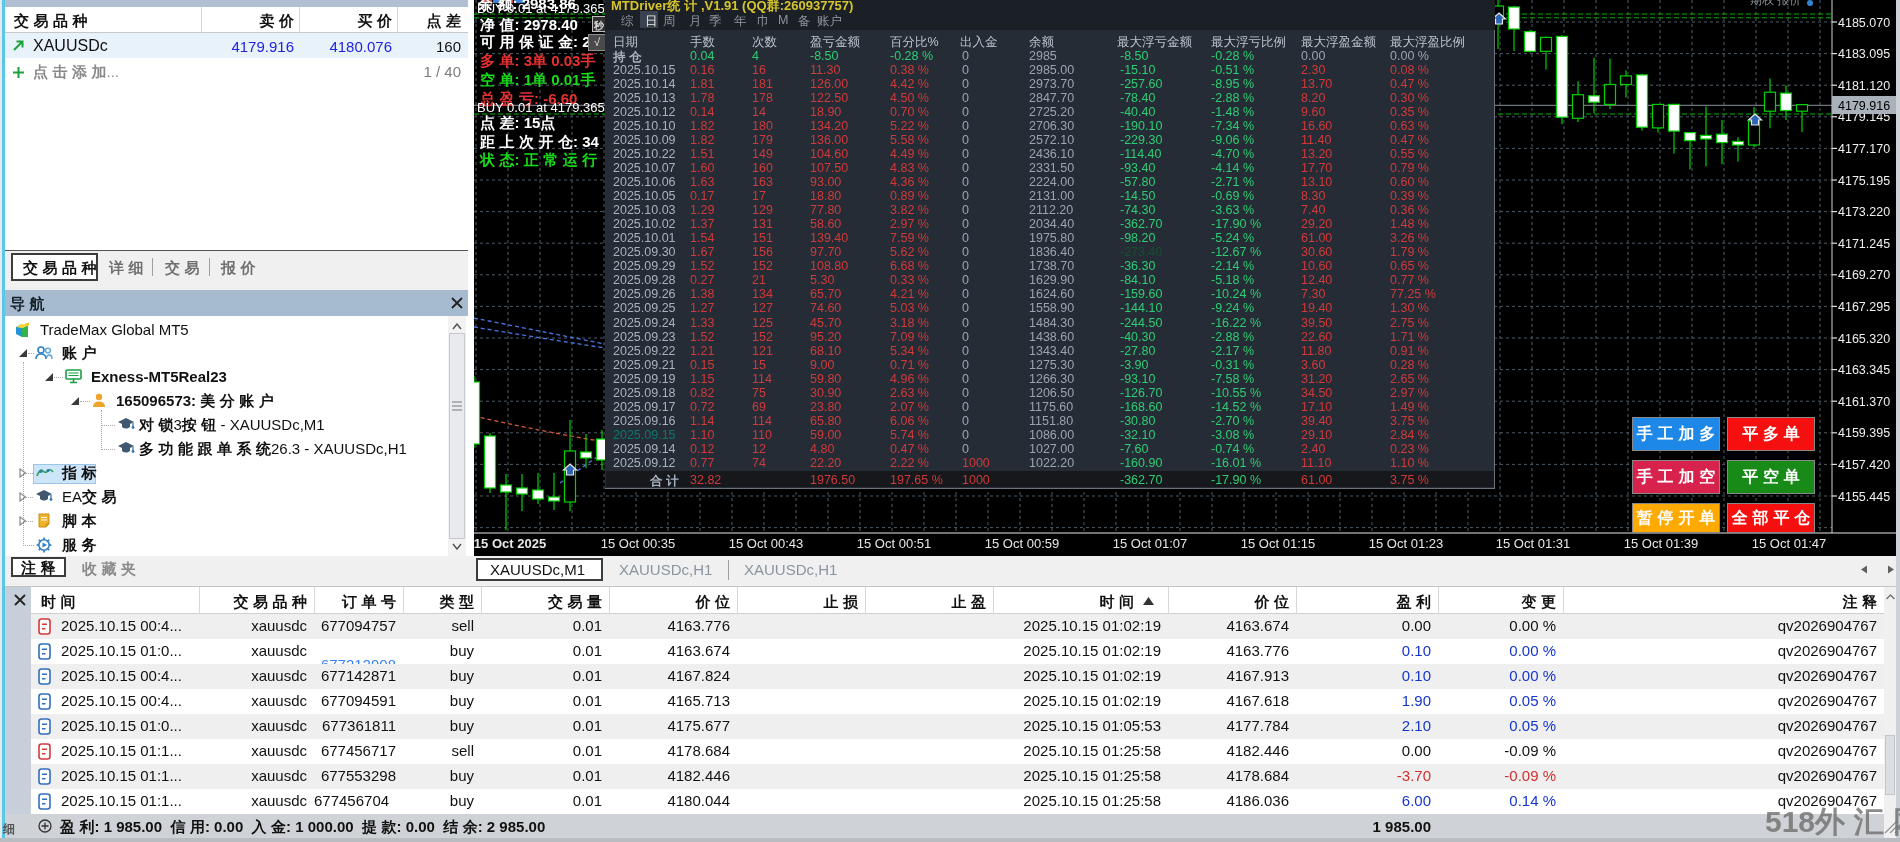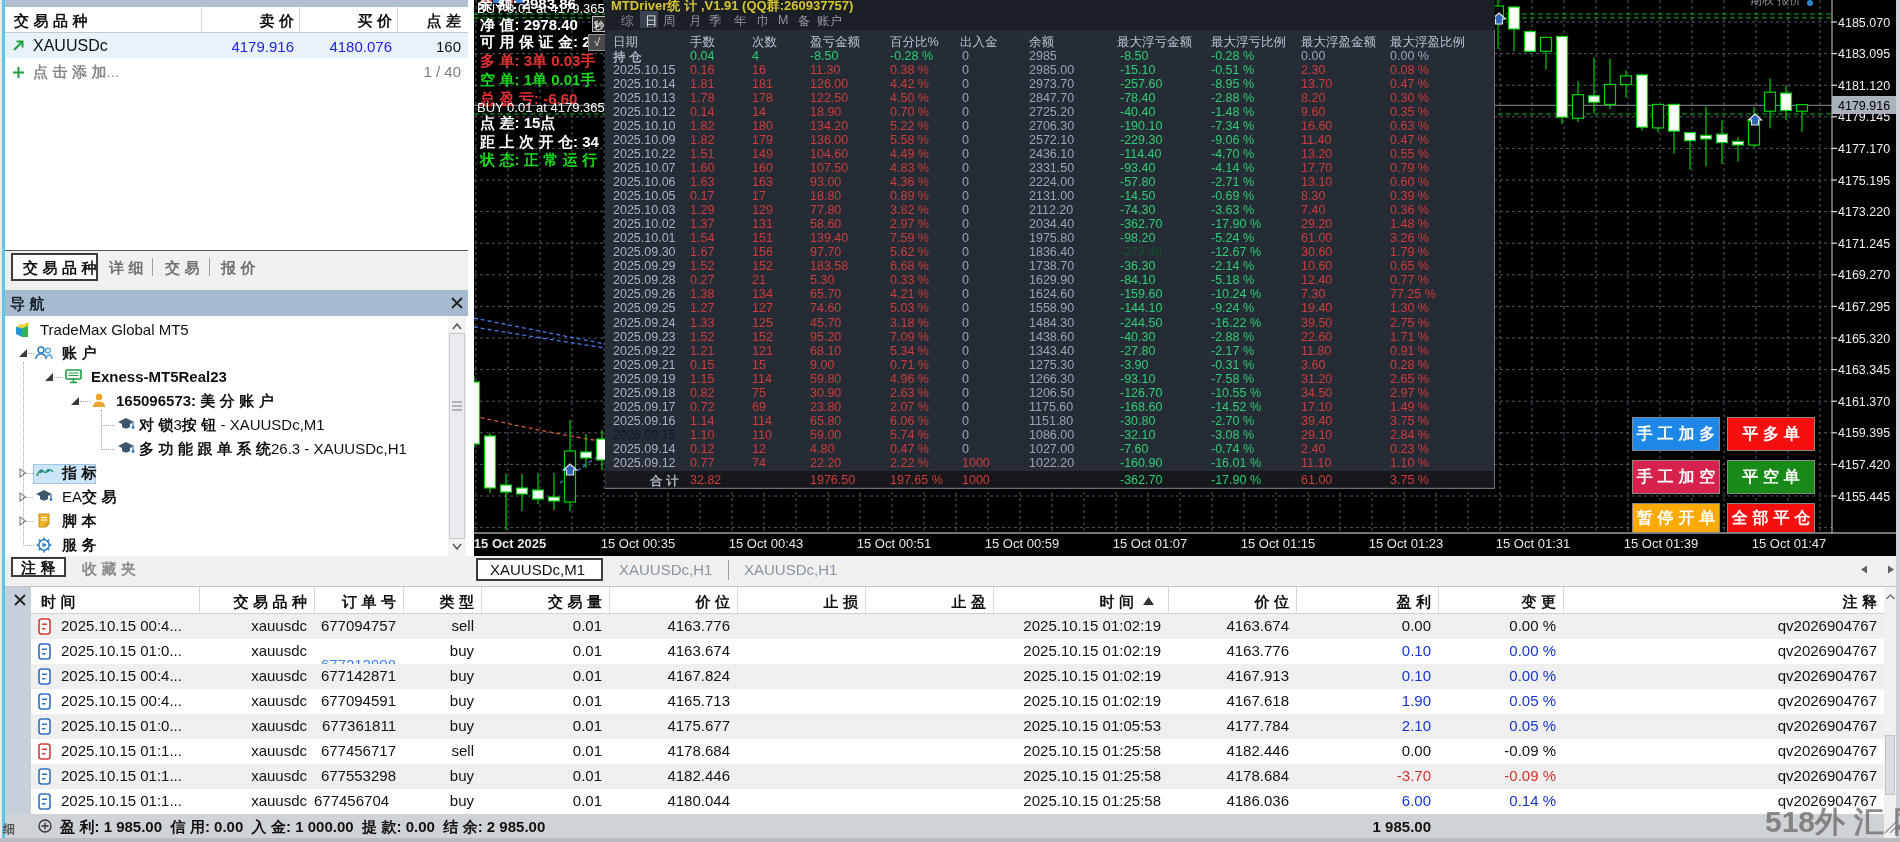--- a/index.html
+++ b/index.html
@@ -552,21 +552,21 @@
     <span class="abs" style="left:424px;top:0;color:#9aa4b1">1836.40</span>
     <span class="abs" style="left:515px;top:0;color:#14532d">-273.40</span>
     <span class="abs" style="left:606px;top:0;color:#2ecc74">-12.67 %</span>
     <span class="abs" style="left:696px;top:0;color:#cf3a3a">30.60</span>
     <span class="abs" style="left:785px;top:0;color:#cf3a3a">1.79 %</span>
   </div>
 <div class="abs nw" style="left:605px;top:259.3px;width:890px;height:14px;font-size:12.5px">
     <span class="abs" style="left:8px;top:0;color:#a8b2bf">2025.09.29</span>
     <span class="abs" style="left:85px;top:0;color:#cf3a3a">1.52</span>
     <span class="abs" style="left:147px;top:0;color:#cf3a3a">152</span>
-    <span class="abs" style="left:205px;top:0;color:#cf3a3a">183.58</span>
+    <span class="abs" style="left:205px;top:0;color:#cf3a3a">108.80</span>
     <span class="abs" style="left:285px;top:0;color:#cf3a3a">6.68 %</span>
     <span class="abs" style="left:357px;top:0;color:#9aa4b1">0</span>
     <span class="abs" style="left:424px;top:0;color:#9aa4b1">1738.70</span>
     <span class="abs" style="left:515px;top:0;color:#2ecc74">-36.30</span>
     <span class="abs" style="left:606px;top:0;color:#2ecc74">-2.14 %</span>
     <span class="abs" style="left:696px;top:0;color:#cf3a3a">10.60</span>
     <span class="abs" style="left:785px;top:0;color:#cf3a3a">0.65 %</span>
   </div>
 <div class="abs nw" style="left:605px;top:273.3px;width:890px;height:14px;font-size:12.5px">
     <span class="abs" style="left:8px;top:0;color:#a8b2bf">2025.09.28</span>
@@ -705,21 +705,21 @@
     <span class="abs" style="left:205px;top:0;color:#cf3a3a">65.80</span>
     <span class="abs" style="left:285px;top:0;color:#cf3a3a">6.06 %</span>
     <span class="abs" style="left:357px;top:0;color:#9aa4b1">0</span>
     <span class="abs" style="left:424px;top:0;color:#9aa4b1">1151.80</span>
     <span class="abs" style="left:515px;top:0;color:#2ecc74">-30.80</span>
     <span class="abs" style="left:606px;top:0;color:#2ecc74">-2.70 %</span>
     <span class="abs" style="left:696px;top:0;color:#cf3a3a">39.40</span>
     <span class="abs" style="left:785px;top:0;color:#cf3a3a">3.75 %</span>
   </div>
 <div class="abs nw" style="left:605px;top:427.9px;width:890px;height:14px;font-size:12.5px">
-    <span class="abs" style="left:8px;top:0;color:#0f172a">2025.09.15</span>
+    <span class="abs" style="left:8px;top:0;color:#0f766e">2025.09.15</span>
     <span class="abs" style="left:85px;top:0;color:#cf3a3a">1.10</span>
     <span class="abs" style="left:147px;top:0;color:#cf3a3a">110</span>
     <span class="abs" style="left:205px;top:0;color:#cf3a3a">59.00</span>
     <span class="abs" style="left:285px;top:0;color:#cf3a3a">5.74 %</span>
     <span class="abs" style="left:357px;top:0;color:#9aa4b1">0</span>
     <span class="abs" style="left:424px;top:0;color:#9aa4b1">1086.00</span>
     <span class="abs" style="left:515px;top:0;color:#2ecc74">-32.10</span>
     <span class="abs" style="left:606px;top:0;color:#2ecc74">-3.08 %</span>
     <span class="abs" style="left:696px;top:0;color:#cf3a3a">29.10</span>
     <span class="abs" style="left:785px;top:0;color:#cf3a3a">2.84 %</span>

